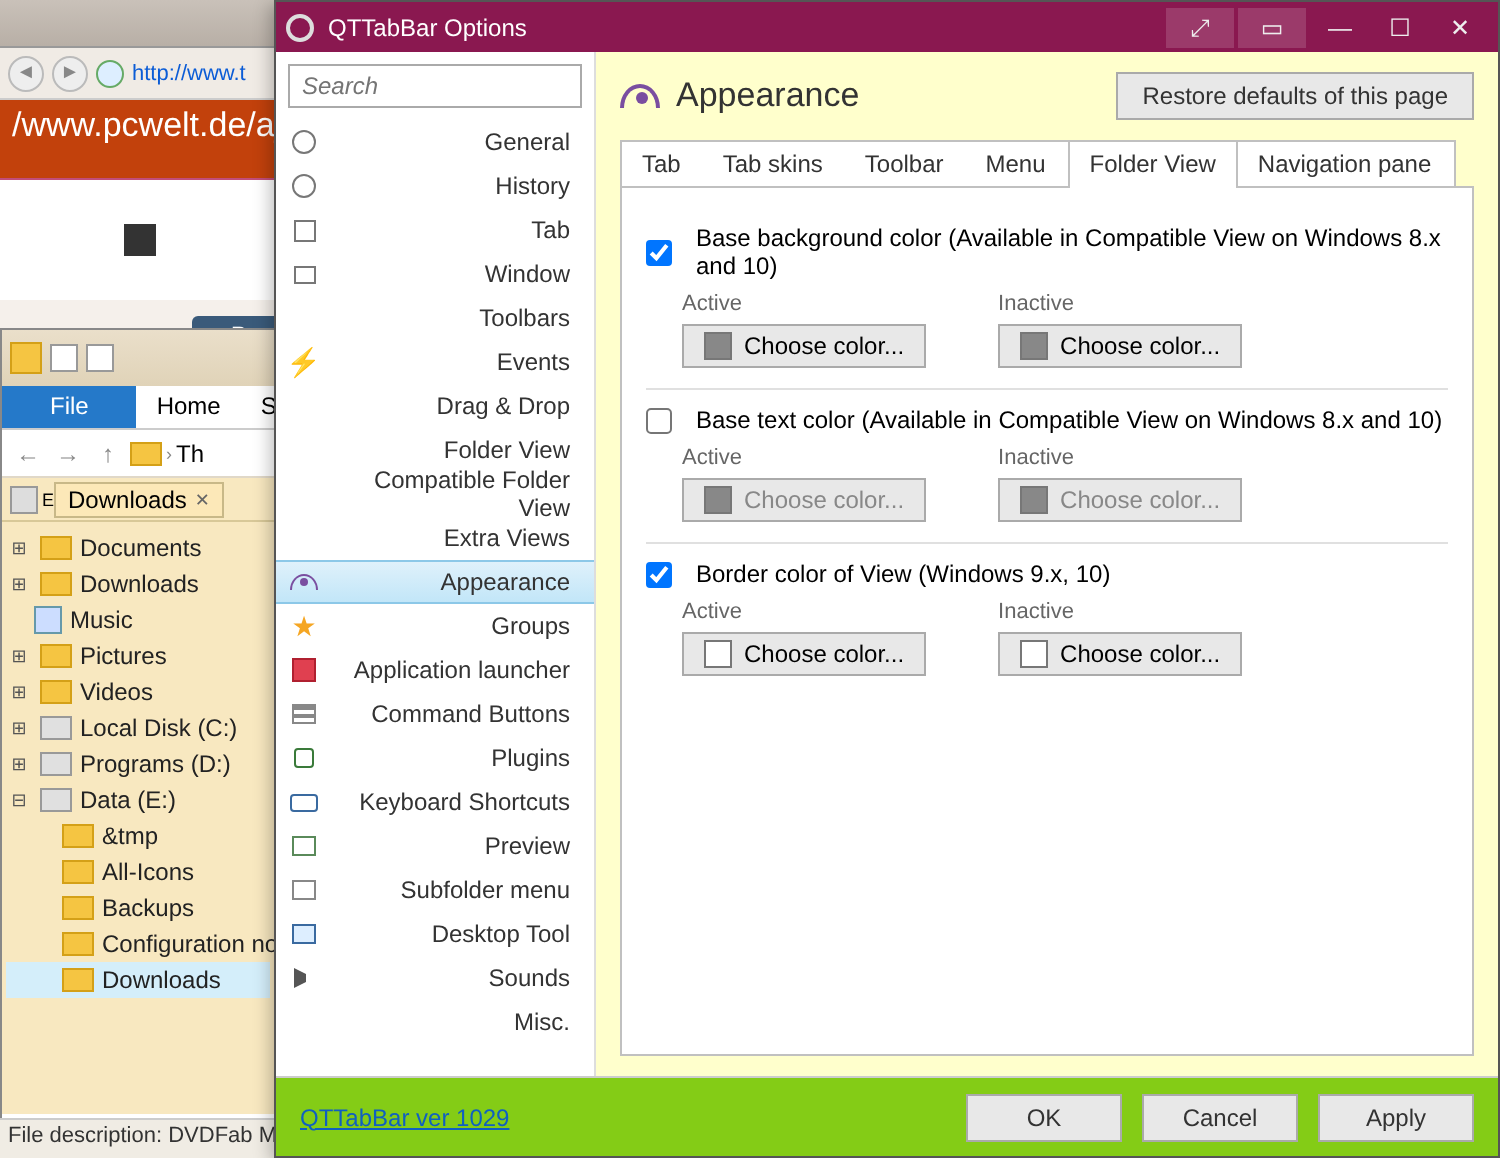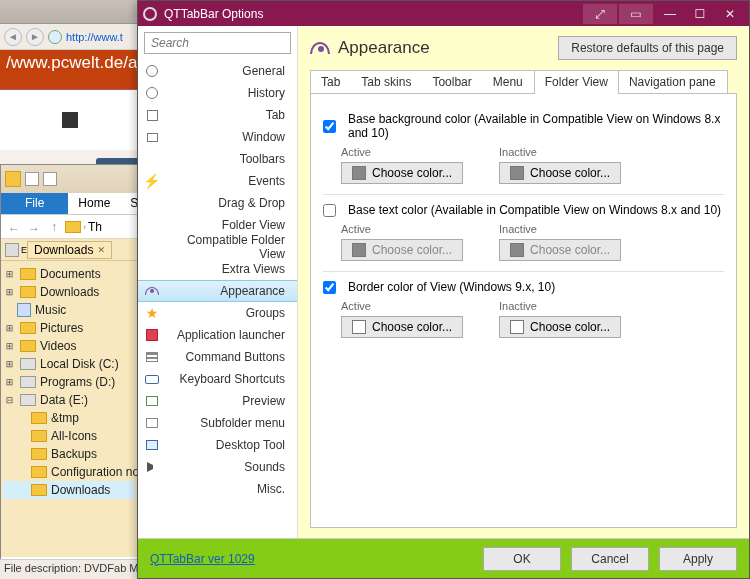--- a/index.html
+++ b/index.html
@@ -309,20 +309,26 @@
             <span class="nlabel">Application launcher</span>
           </div>
           <div class="navitem">
             <span class="nicon">
               <span class="btnic"></span>
             </span>
             <span class="nlabel">Command Buttons</span>
           </div>
           <div class="navitem">
             <span class="nicon">
+              <span class="plugic"></span>
+            </span>
+            <span class="nlabel">Plugins</span>
+          </div>
+          <div class="navitem">
+            <span class="nicon">
               <span class="kbic"></span>
             </span>
             <span class="nlabel">Keyboard Shortcuts</span>
           </div>
           <div class="navitem">
             <span class="nicon">
               <span class="previc"></span>
             </span>
             <span class="nlabel">Preview</span>
           </div>

